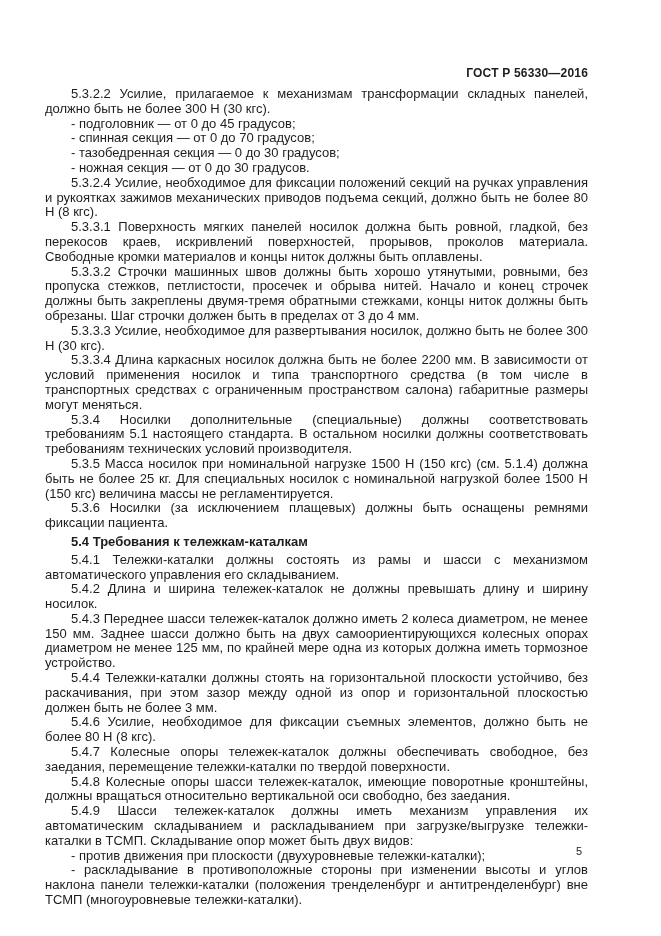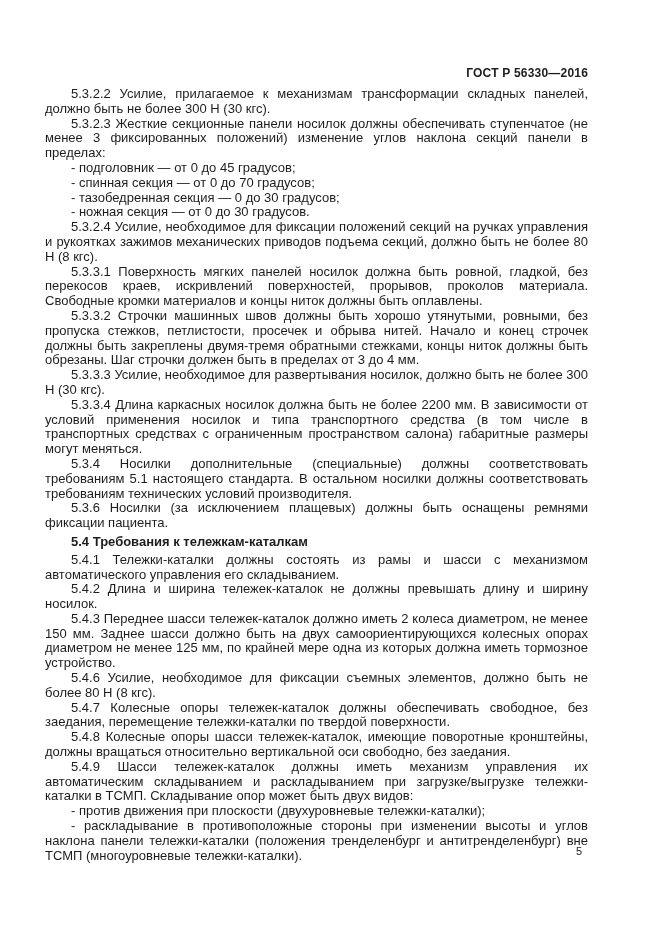--- a/index.html
+++ b/index.html
@@ -55,36 +55,37 @@
 </style>
 </head>
 <body>
 
 <div class="page">
 
   <div class="doc-header">ГОСТ Р 56330—2016</div>
 
   <div class="body-text">
     <p class="para">5.3.2.2 Усилие, прилагаемое к механизмам трансформации складных панелей, должно быть не более 300 Н (30 кгс).</p>
-    <p class="para">5.3.2.3 Жесткие секционные панели носилок должны обеспечивать ступенчатое (не менее 3 фиксированных положений) изменение углов наклона секций панели в пределах:</p>
     <p class="para">- подголовник — от 0 до 45 градусов;</p>
     <p class="para">- спинная секция — от 0 до 70 градусов;</p>
     <p class="para">- тазобедренная секция — 0 до 30 градусов;</p>
     <p class="para">- ножная секция — от 0 до 30 градусов.</p>
     <p class="para">5.3.2.4 Усилие, необходимое для фиксации положений секций на ручках управления и рукоятках зажимов механических приводов подъема секций, должно быть не более 80 Н (8 кгс).</p>
     <p class="para">5.3.3.1 Поверхность мягких панелей носилок должна быть ровной, гладкой, без перекосов краев, искривлений поверхностей, прорывов, проколов материала. Свободные кромки материалов и концы ниток должны быть оплавлены.</p>
     <p class="para">5.3.3.2 Строчки машинных швов должны быть хорошо утянутыми, ровными, без пропуска стежков, петлистости, просечек и обрыва нитей. Начало и конец строчек должны быть закреплены двумя-тремя обратными стежками, концы ниток должны быть обрезаны. Шаг строчки должен быть в пределах от 3 до 4 мм.</p>
     <p class="para">5.3.3.3 Усилие, необходимое для развертывания носилок, должно быть не более 300 Н (30 кгс).</p>
     <p class="para">5.3.3.4 Длина каркасных носилок должна быть не более 2200 мм. В зависимости от условий применения носилок и типа транспортного средства (в том числе в транспортных средствах с ограниченным пространством салона) габаритные размеры могут меняться.</p>
     <p class="para">5.3.4 Носилки дополнительные (специальные) должны соответствовать требованиям 5.1 настоящего стандарта. В остальном носилки должны соответствовать требованиям технических условий производителя.</p>
+    <p class="para">5.3.5 Масса носилок при номинальной нагрузке 1500 Н (150 кгс) (см. 5.1.4) должна быть не более 25 кг. Для специальных носилок с номинальной нагрузкой более 1500 Н (150 кгс) величина массы не регламентируется.</p>
     <p class="para">5.3.6 Носилки (за исключением плащевых) должны быть оснащены ремнями фиксации пациента.</p>
     <p class="heading">5.4 Требования к тележкам-каталкам</p>
     <p class="para">5.4.1 Тележки-каталки должны состоять из рамы и шасси с механизмом автоматического управления его складыванием.</p>
     <p class="para">5.4.2 Длина и ширина тележек-каталок не должны превышать длину и ширину носилок.</p>
     <p class="para">5.4.3 Переднее шасси тележек-каталок должно иметь 2 колеса диаметром, не менее 150 мм. Заднее шасси должно быть на двух самоориентирующихся колесных опорах диаметром не менее 125 мм, по крайней мере одна из которых должна иметь тормозное устройство.</p>
+    <p class="para">5.4.4 Тележки-каталки должны стоять на горизонтальной плоскости устойчиво, без раскачивания, при этом зазор между одной из опор и горизонтальной плоскостью должен быть не более 3 мм.</p>
     <p class="para">5.4.6 Усилие, необходимое для фиксации съемных элементов, должно быть не более 80 Н (8 кгс).</p>
     <p class="para">5.4.7 Колесные опоры тележек-каталок должны обеспечивать свободное, без заедания, перемещение тележки-каталки по твердой поверхности.</p>
     <p class="para">5.4.8 Колесные опоры шасси тележек-каталок, имеющие поворотные кронштейны, должны вращаться относительно вертикальной оси свободно, без заедания.</p>
     <p class="para">5.4.9 Шасси тележек-каталок должны иметь механизм управления их автоматическим складыванием и раскладыванием при загрузке/выгрузке тележки-каталки в ТСМП. Складывание опор может быть двух видов:</p>
     <p class="para">- против движения при плоскости (двухуровневые тележки-каталки);</p>
     <p class="para">- раскладывание в противоположные стороны при изменении высоты и углов наклона панели тележки-каталки (положения тренделенбург и антитренделенбург) вне ТСМП (многоуровневые тележки-каталки).</p>
   </div>
 
   <div class="page-number">5</div>
 

